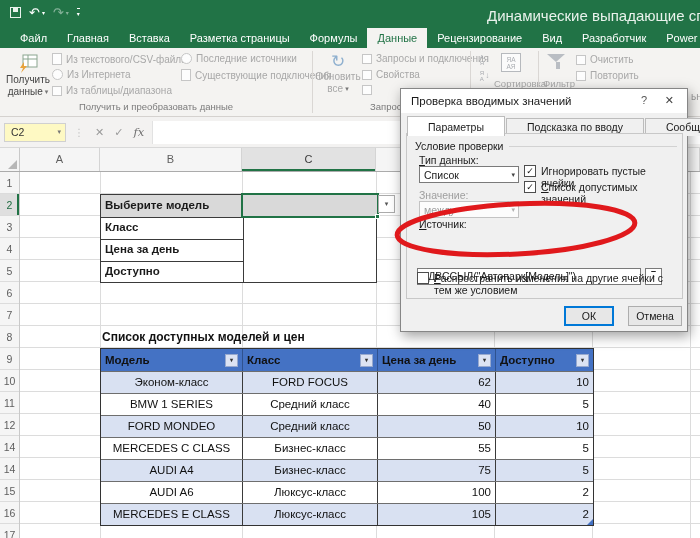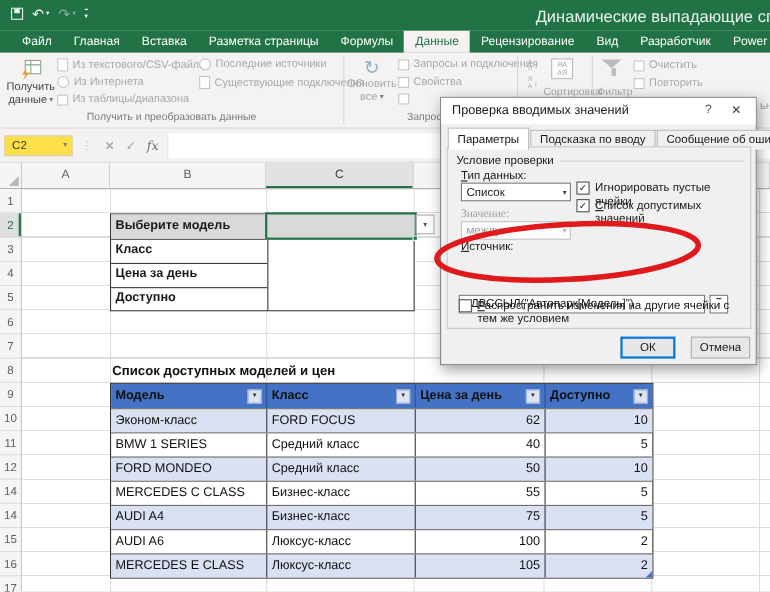--- a/index.html
+++ b/index.html
@@ -39,21 +39,21 @@
   .funnel-t { width:0; height:0; border-left:9px solid transparent; border-right:9px solid transparent; border-top:8px solid #b9bdc3; }
   .funnel-s { width:4px; height:7px; background:#b9bdc3; margin:0 auto; }
   .sortmini { width:15px; height:13px; display:flex; align-items:center; justify-content:center; gap:1px; color:#a9acb1; }
   .sortmini .col { display:flex; flex-direction:column; font-size:6px; line-height:6px; }
   .sortbox { width:20px; height:19px; border:1px solid #b6b9bd; color:#a9acb1; display:flex; flex-direction:column;
              align-items:center; justify-content:center; font-size:6.5px; line-height:7px; background:#fbfbfb; }
 
   
   .fbar { left:0; top:117px; width:700px; height:31px; background:#f3f2f1; border-bottom:1px solid #d8d8d8;
           display:flex; align-items:center; padding-left:4px; }
-  .namebox { width:62px; height:19px; background:#fde047; border:1px solid #d0d0d0; display:flex; align-items:center;
+  .namebox { width:62px; height:19px; background:#fef9c3; border:1px solid #d0d0d0; display:flex; align-items:center;
              font-size:10.5px; color:#333; padding-left:6px; justify-content:space-between; }
   .namebox .caret { padding-right:4px; }
   .fbtns { display:flex; align-items:center; gap:10px; padding:0 8px; color:#9a9a9a; font-size:11px; }
   .dots { color:#c0c0c0; font-size:10px; letter-spacing:1px; }
   .fxi { font-family:"DejaVu Serif", serif; font-style:italic; color:#6f6f6f; font-size:11.5px; }
   .ffield { flex:1; height:23px; background:#fff; border-left:1px solid #e2e2e2; }
 
   
   .colheads { left:0; top:148px; width:700px; height:24px; background:#f5f5f5; border-bottom:1px solid #ababab; }
   .ch { position:absolute; top:0; height:23px; line-height:23px; text-align:center; font-size:11px; color:#5e5e5e;
@@ -79,49 +79,49 @@
   .ddbtn { left:378px; top:195px; width:17px; height:18px; background:#fff; border:1px solid #ababab;
            display:flex; align-items:center; justify-content:center; font-size:7px; color:#555; }
 
   .sectitle { left:102px; top:326px; height:22px; line-height:22px; font-weight:bold; font-size:12px; color:#111; white-space:nowrap; }
 
   
   .xtable { left:100px; top:348px; width:494px; border:1px solid #333; background:#fff; }
   .trow { display:grid; grid-template-columns:142px 135px 118px 97px; height:22px; }
   .trow.head { background:#4472C4; color:#fff; font-weight:bold; font-size:11px; }
   .trow.head .tc { border-right:1px solid #2f528f; display:flex; align-items:center; justify-content:space-between; }
-  .tc { padding:0 4px; line-height:21px; font-size:11.5px; color:#111; border-right:1px solid #3a3a3a; overflow:hidden; white-space:nowrap; }
+  .tc { padding:0 4px; line-height:21px; font-size:11.5px; color:#111; border-right:1px solid #3a3a3a; overflow:hidden; white-space:nowrap;text-align:center; }
   .tc:last-child, .trow.head .tc:last-child { border-right:none; }
   .trow.data { border-top:1px solid #6e6e6e; }
   .trow.band { background:#D9E1F2; }
   .tc.num { text-align:right; }
   .filtb { width:13px; height:13px; background:#dce3f3; border:1px solid #97a9cf; color:#333; font-size:6px;
            display:flex; align-items:center; justify-content:center; flex:none; }
   .tresize { position:absolute; right:0; bottom:0; width:0; height:0; border-left:6px solid transparent; border-bottom:6px solid #4472C4; }
 
   
   .dialog { left:400px; top:88px; width:288px; height:244px; background:#f0f0f0; border:1px solid #868686;
             box-shadow:2px 4px 12px rgba(0,0,0,.38); z-index:20; font-size:10.5px; color:#1a1a1a; }
   .dtitle { position:absolute; left:0; top:0; width:100%; height:24px; background:#fff; display:flex; align-items:center;
             padding-left:10px; font-size:11.5px; }
   .dhelp { position:absolute; right:40px; top:5px; color:#555; font-size:11px; }
   .dclose { position:absolute; right:13px; top:5px; color:#444; font-size:11px; }
   .dtabs { position:absolute; left:6px; top:27px; display:flex; align-items:flex-end; }
-  .dtab { padding:2px 8px 3px; border:1px solid #bcbcbc; border-bottom:none; background:#f0f0f0; margin-right:1px; white-space:nowrap; }
+  .dtab { padding:2px 20px 3px; border:1px solid #bcbcbc; border-bottom:none; background:#f0f0f0; margin-right:1px; white-space:nowrap; }
   .dtab.active { background:#fff; padding-top:4px; position:relative; z-index:2; }
   .dpanel { position:absolute; left:5px; top:44px; width:277px; height:166px; border:1px solid #c8c8c8; background:#f0f0f0; }
   .glab { position:absolute; left:8px; top:6px; display:flex; align-items:center; width:262px; gap:6px; }
   .glab .line { flex:1; height:1px; background:#d2d2d2; }
   .ak { display:inline-block; }
   .ak::first-letter { text-decoration:underline; }
   .combo { position:absolute; width:100px; height:17px; background:#fff; border:1px solid #7a7a7a;
            display:flex; align-items:center; justify-content:space-between; padding:0 3px 0 4px; }
   .combo .caret { font-size:7px; color:#444; }
   .combo.dis { border-color:#c3c3c3; color:#9e9e9e; background:#fcfcfc; }
-  .graytxt { color:#9e9e9e;font-family:Liberation Serif, serif; }
+  .graytxt { color:#9e9e9e; }
   .cbrow { position:absolute; display:flex; gap:5px; align-items:flex-start; }
   .cbbox { width:12px; height:12px; border:1px solid #4d4d4d; background:#fff; font-size:9px; line-height:10px;
            text-align:center; color:#1a1a1a; flex:none; }
   .srcin { position:absolute; left:10px; top:134px; width:224px; height:17px; background:#fff; border:1px solid #7a7a7a;
            line-height:15px; padding-left:4px; white-space:nowrap; overflow:hidden; }
   .collapse { position:absolute; left:238px; top:134px; width:17px; height:17px; background:#fff; border:1px solid #7a7a7a;
               display:flex; align-items:center; justify-content:center; }
   .collapse span { text-decoration:overline; font-size:9px; color:#222; }
   .dbtn { position:absolute; height:20px; background:#e7e7e7; border:1px solid #adadad; text-align:center; line-height:18px; }
   .dbtn.okb { border:2px solid #0078D7; line-height:16px; }

